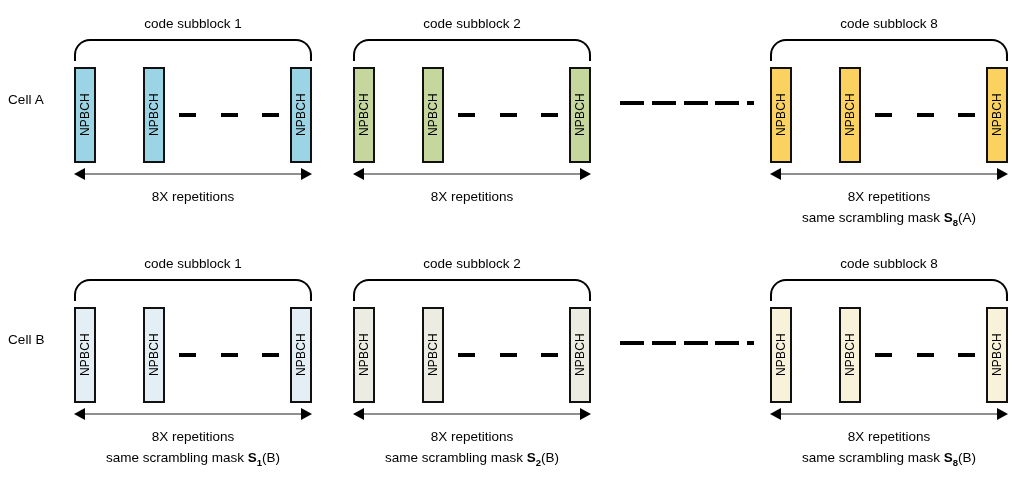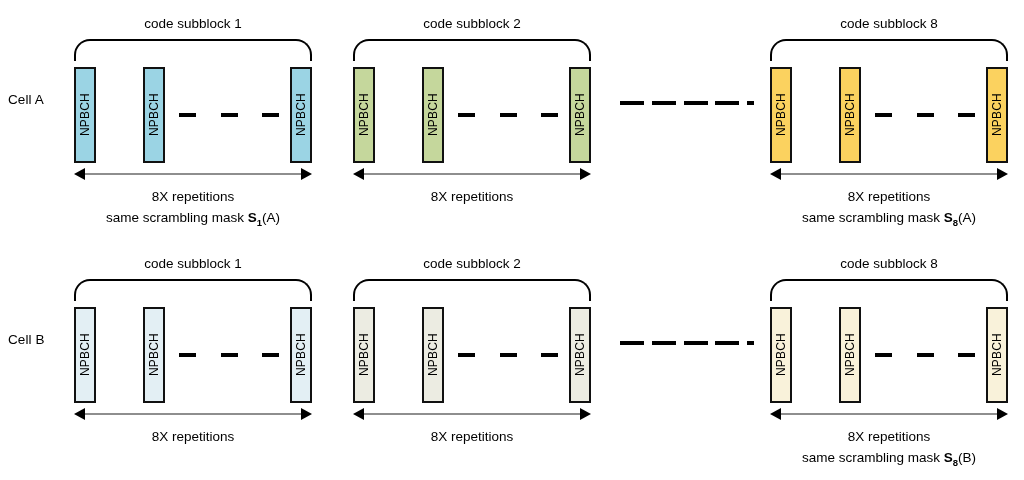--- a/index.html
+++ b/index.html
@@ -212,21 +212,20 @@
     </div>
 
     <div class="arrow">
       <div class="shaft"></div>
       <div class="head left"></div>
       <div class="head right"></div>
     </div>
 
     <div class="caption">
       <div class="line1">8X repetitions</div>
-      <div class="line2"><span>same scrambling mask </span><span class="mask">S</span><span class="caption-sub">1</span><span>(A)</span></div>
     </div>
   </div>
 
   <div class="group" id="g-a2" style="left:353px; width:238px;">
     <div class="group-title">code subblock 2</div>
     <div class="brace"></div>
 
     <div class="npbch" style="left:0px;   background:#C5D79C;">
         <span>NPBCH</span>
       </div>
@@ -321,20 +320,21 @@
     </div>
 
     <div class="arrow">
       <div class="shaft"></div>
       <div class="head left"></div>
       <div class="head right"></div>
     </div>
 
     <div class="caption">
       <div class="line1">8X repetitions</div>
+      <div class="line2"><span>same scrambling mask </span><span class="mask">S</span><span class="caption-sub">1</span><span>(B)</span></div>
     </div>
   </div>
 
   <div class="group" id="g-b2" style="left:353px; width:238px;">
     <div class="group-title">code subblock 2</div>
     <div class="brace"></div>
 
     <div class="npbch" style="left:0px;   background:#ECECE2;">
         <span>NPBCH</span>
       </div>
@@ -352,20 +352,21 @@
     </div>
 
     <div class="arrow">
       <div class="shaft"></div>
       <div class="head left"></div>
       <div class="head right"></div>
     </div>
 
     <div class="caption">
       <div class="line1">8X repetitions</div>
+      <div class="line2"><span>same scrambling mask </span><span class="mask">S</span><span class="caption-sub">2</span><span>(B)</span></div>
     </div>
   </div>
 
   <div class="gap-dashes" style="left:620px; width:134px;">
     <i></i>
       <i></i>
       <i></i>
       <i></i>
       <i></i>
   </div>

